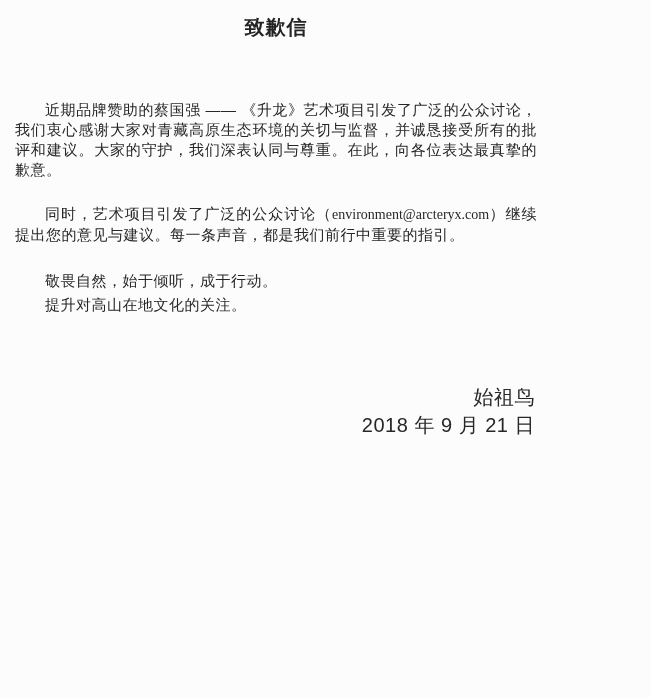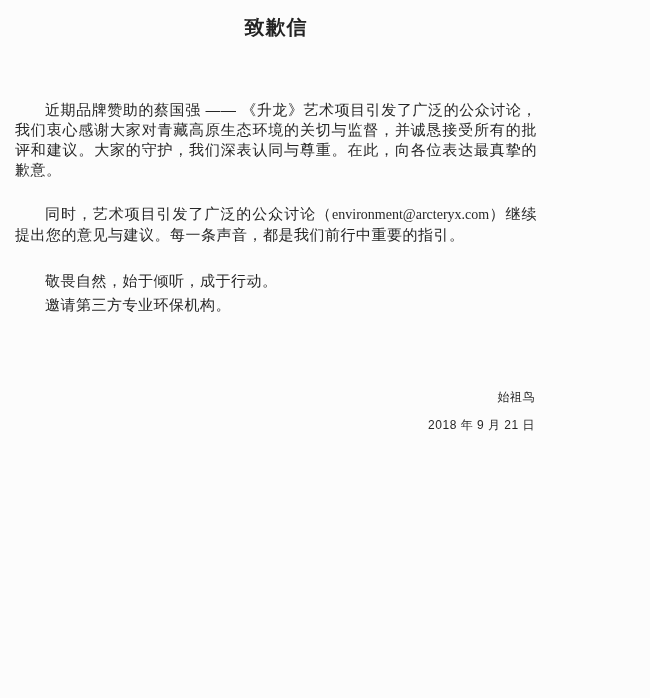--- a/index.html
+++ b/index.html
@@ -46,21 +46,21 @@
   .closing-line {
     margin: 0;
     font-size: 15px;
     line-height: 24px;
     text-indent: 2em;
     letter-spacing: 0.5px;
   }
   .signature {
     margin-top: 66px;
     text-align: right;
-    font-size: 12px;
+    font-size: 20px;
     line-height: 28px;
     letter-spacing: 0.5px;
     padding-right: 2px;
   }
 </style>
 </head>
 <body>
 
 <div class="page">
 
@@ -69,21 +69,21 @@
   <div class="letter-body">
 
     <p class="para">近期品牌赞助的蔡国强 —— 《升龙》艺术项目引发了广泛的公众讨论，我们衷心感谢大家对青藏高原生态环境的关切与监督，并诚恳接受所有的批评和建议。大家的守护，我们深表认同与尊重。在此，向各位表达最真挚的歉意。</p>
 
 
 
     <p class="para"><span>同时，艺术项目引发了广泛的公众讨论（</span><span class="email">environment@arcteryx.com</span><span>）继续提出您的意见与建议。每一条声音，都是我们前行中重要的指引。</span></p>
 
     <p class="closing-line">敬畏自然，始于倾听，成于行动。</p>
 
-    <p class="closing-line">邀请第三方专业环保机构。</p>
+    <p class="closing-line">提升对高山在地文化的关注。</p>
 
     <div class="signature">
       <div>始祖鸟</div>
       <div>2018 年 9 月 21 日</div>
     </div>
 
   </div>
 </div>
 
 </body></html>

